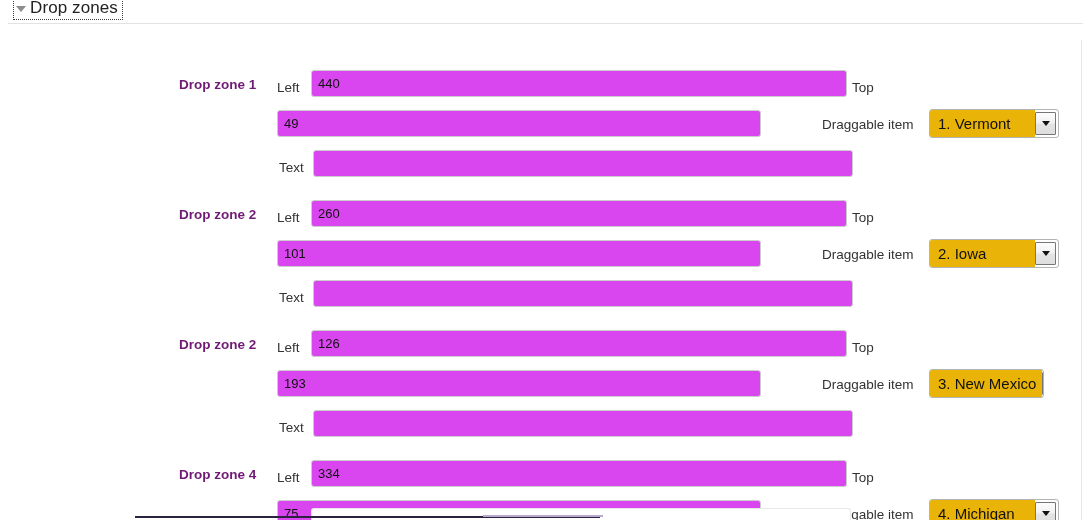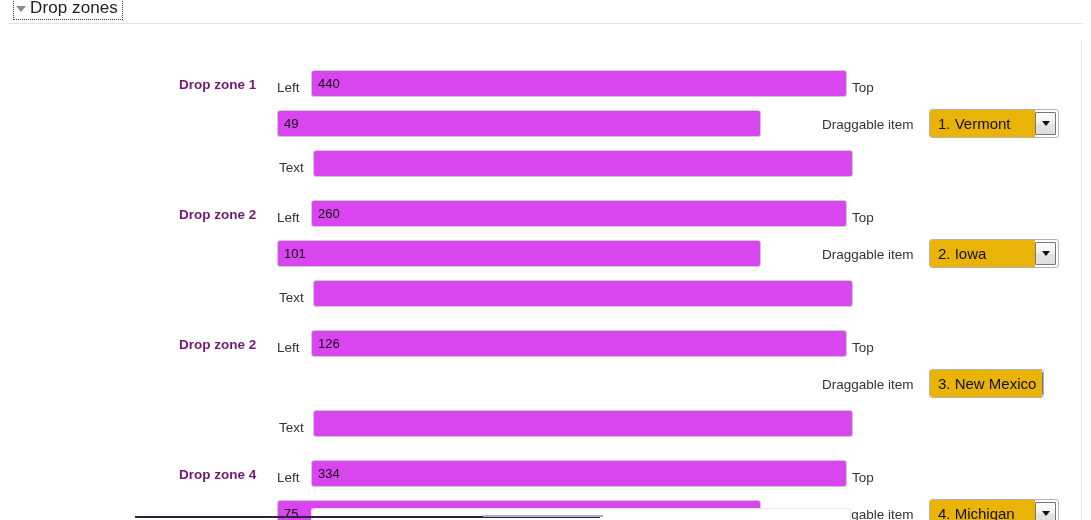--- a/index.html
+++ b/index.html
@@ -252,20 +252,21 @@
     <input class="tb in-text" type="text" value="" style="">
   </div>
 
   <div class="zone">
     <div class="zone-title" style="top:55px;">Drop zone 2</div>
 
     <div class="lbl lbl-left">Left</div>
     <input class="tb in-left" type="text" value="126" style="">
     <div class="lbl lbl-top">Top</div>
 
+    <input class="tb in-top" type="text" value="193" style="">
     <div class="lbl lbl-drag">Draggable item</div>
     <div class="combo" style="left:929px; width:115px;">
       <span class="combo-value">3. New Mexico</span>
       <span class="combo-btn">
           <span class="combo-arrow"></span>
         </span>
     </div>
 
     <div class="lbl lbl-text">Text</div>
     <input class="tb in-text" type="text" value="" style="">

